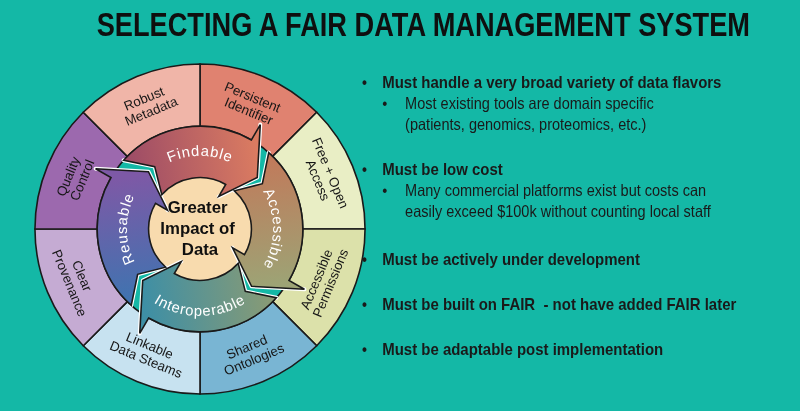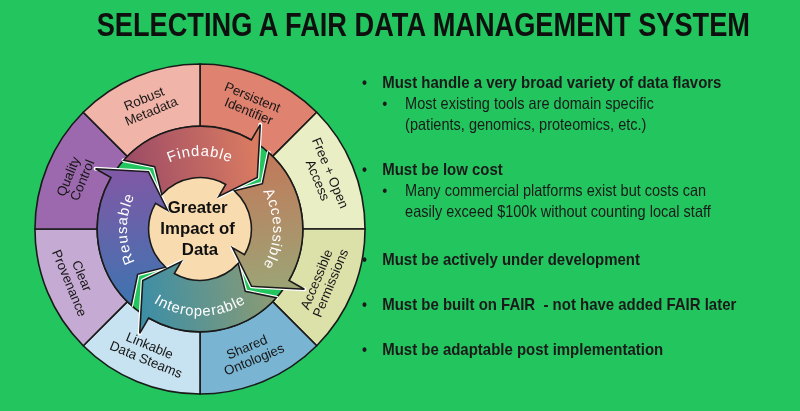--- a/index.html
+++ b/index.html
@@ -1,17 +1,17 @@
 <!DOCTYPE html>
 <html><head>
 <meta charset="utf-8">
 <style>
   html,body { margin:0; padding:0; background:#ffffff; }
   .slide {
-    position:relative; width:800px; height:411px; background:#22c55e;
+    position:relative; width:800px; height:411px; background:#14b8a6;
     overflow:hidden; font-family:"Liberation Sans", sans-serif;
   }
   
   .title-wrap { position:absolute; top:5px; left:0; width:800px; text-align:center; }
   .title-wrap .title-text {
     display:inline-block; font-size:34px; font-weight:bold; color:#0f0f0f;
     transform:translateX(15px) scaleX(0.80); transform-origin:center; white-space:pre;
   }
   
   .wheel { position:absolute; left:32px; top:61px; }

